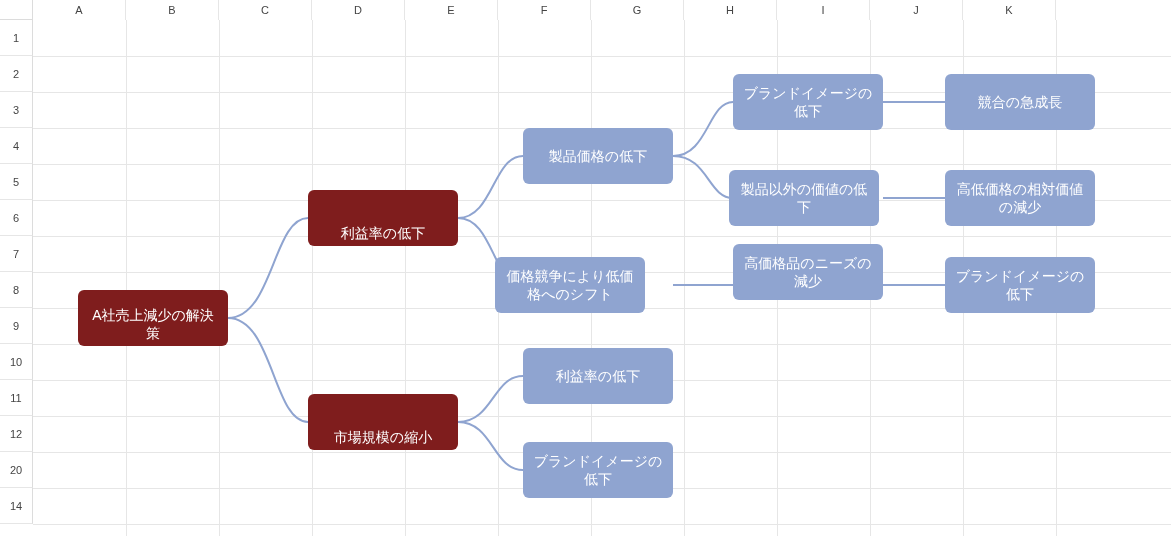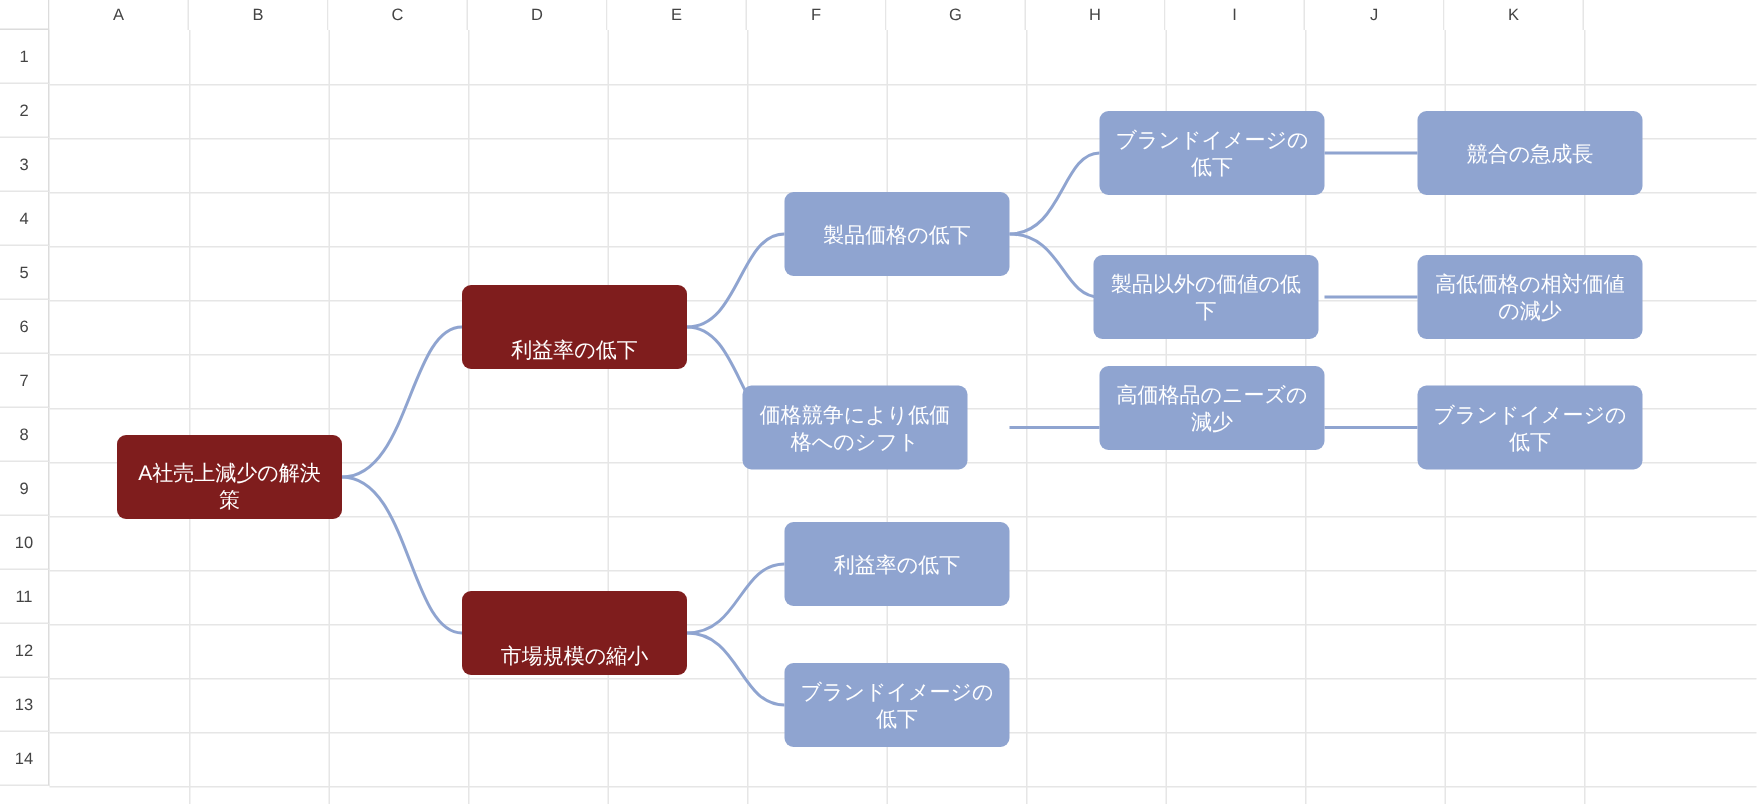--- a/index.html
+++ b/index.html
@@ -123,21 +123,21 @@
     <div class="row-head">3</div>
     <div class="row-head">4</div>
     <div class="row-head">5</div>
     <div class="row-head">6</div>
     <div class="row-head">7</div>
     <div class="row-head">8</div>
     <div class="row-head">9</div>
     <div class="row-head">10</div>
     <div class="row-head">11</div>
     <div class="row-head">12</div>
-    <div class="row-head">13</div>
+    <div class="row-head">20</div>
     <div class="row-head">14</div>
   </div>
 
   <div class="grid">
     <div class="vline" style="left:93px"></div>
     <div class="vline" style="left:186px"></div>
     <div class="vline" style="left:279px"></div>
     <div class="vline" style="left:372px"></div>
     <div class="vline" style="left:465px"></div>
     <div class="vline" style="left:558px"></div>

